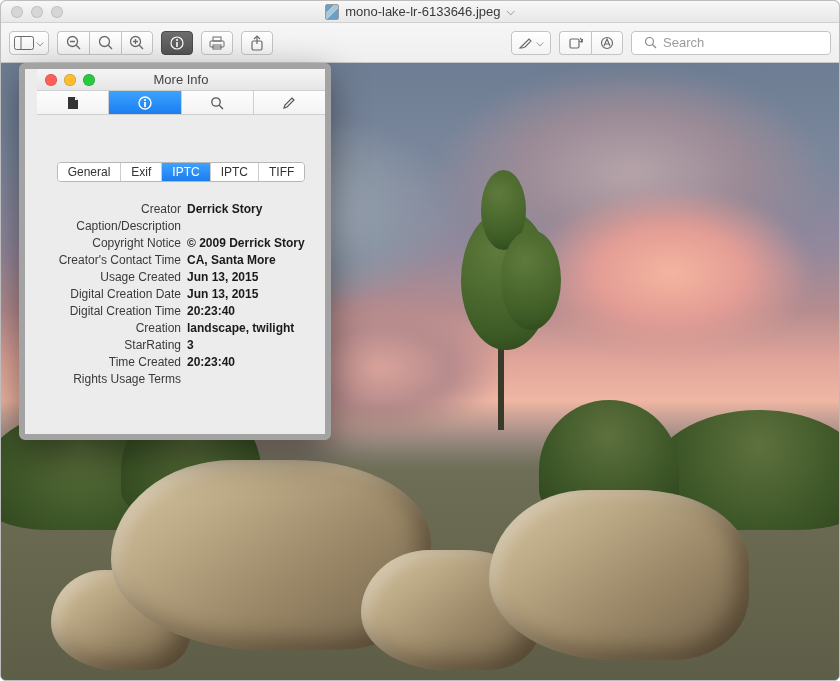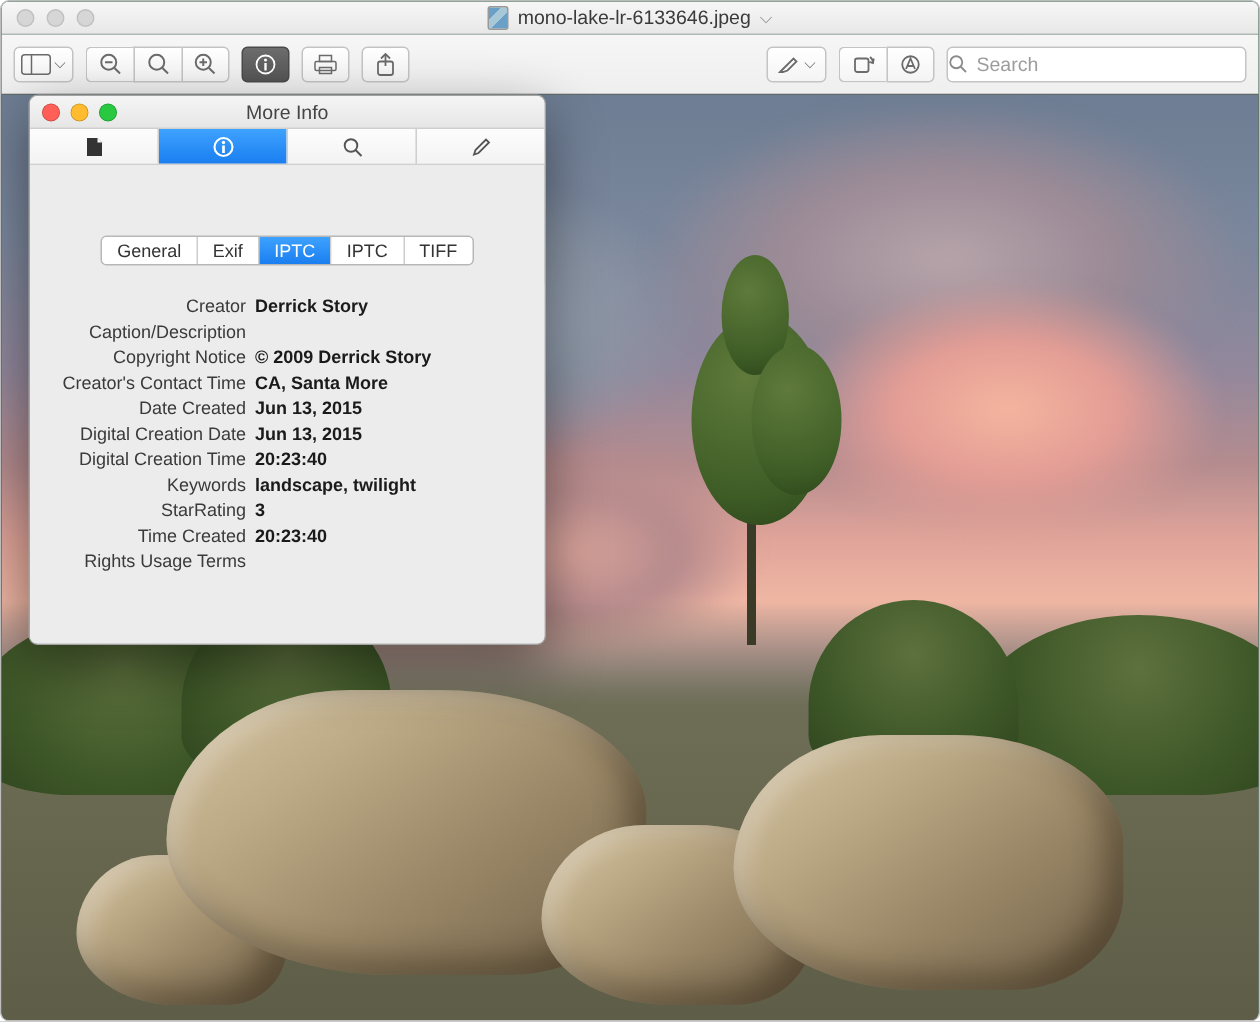--- a/index.html
+++ b/index.html
@@ -1,21 +1,21 @@
 <!DOCTYPE html>
 <html><head>
 <meta charset="utf-8">
 <style>
   * { box-sizing: border-box; margin: 0; padding: 0; }
   html, body { width: 840px; height: 681px; font-family: -apple-system, "Helvetica Neue", Helvetica, Arial, sans-serif; font-size: 13px; color: #000; overflow: hidden; background:#fff; }
 
   
   .window {
     width: 840px; height: 681px;
-    background: #14532d;
+    background: #737373;
     border: 1px solid #bdbdbd;
     border-radius: 6px;
     display: flex; flex-direction: column;
     overflow: hidden;
     position: relative;
   }
   .titlebar {
     height: 22px;
     display: flex; align-items: center;
     background: linear-gradient(#f7f7f7,#e8e8e8);
@@ -52,21 +52,21 @@
   .tbtn { width: 32px; }
   .tbtn-wide { width: 40px; }
   .tgrp { display: flex; }
   .tgrp .tbtn { border-radius: 0; border-right: none; }
   .tgrp .tbtn:first-child { border-radius: 4px 0 0 4px; }
   .tgrp .tbtn:last-child { border-radius: 0 4px 4px 0; border-right: 1px solid #c4c4c4; }
   .spacer { flex: 1; }
   .search-field {
     height: 24px; width: 200px;
     background: #fff; border: 1px solid #c4c4c4; border-radius: 4px;
-    display: flex; align-items: center; padding: 0 0; gap: 6px;
+    display: flex; align-items: center; padding: 0 12px; gap: 6px;
     color: #9c9c9c; font-size: 13px;
   }
   .search-field .mag { font-size: 13px; color: #8a8a8a; }
 
   
   .viewer {
     flex: 1; position: relative; overflow: hidden;
     background: #444;
   }
   .image-bg {
@@ -107,26 +107,27 @@
   .rock { position:absolute; background: linear-gradient(145deg, #d9c9a8 0%, #bca985 30%, #9b8868 60%, #706048 100%); border-radius: 40% 45% 30% 50% / 55% 45% 40% 50%; box-shadow: inset -12px -10px 22px rgba(40,30,15,0.45), inset 8px 6px 14px rgba(255,255,255,0.25);}
   .r1 { left: 80px; bottom: 30px; width: 320px; height: 190px; }
   .r2 { left: 330px; bottom: 10px; width: 180px; height: 120px; }
   .r3 { right: 60px; bottom: 20px; width: 260px; height: 170px; }
   .r4 { left: 20px; bottom: 10px; width: 140px; height: 100px; }
 
   
   .panel {
     position: absolute;
     left: 18px; top: 62px;
-    width: 345px;
+    width: 312px;
     background: #ececec;
-    border: 1px solid #a3a3a3;
+    border: 6px solid #a3a3a3;
     border-radius: 6px;
     box-shadow: 0 14px 38px rgba(0,0,0,0.45);
     overflow: hidden;
+    padding-left: 12px;
   }
   .panel-titlebar {
     height: 22px;
     background: linear-gradient(#f5f5f5,#e6e6e6);
     display: flex; align-items: center;
     border-bottom: 1px solid #cfcfcf;
     position: relative;
   }
   .panel-tl { position:absolute; left: 8px; display:flex; gap:7px;}
   .ptl { width:12px; height:12px; border-radius:50%; box-shadow: inset 0 0 0 0.5px rgba(0,0,0,0.25);}
@@ -347,33 +348,33 @@
         </div>
       <div class="kv">
           <div class="k">Copyright Notice</div>
           <div class="v">© 2009 Derrick Story</div>
         </div>
       <div class="kv">
           <div class="k">Creator's Contact Time</div>
           <div class="v">CA, Santa More</div>
         </div>
       <div class="kv">
-          <div class="k">Date Created</div>
+          <div class="k">Usage Created</div>
           <div class="v">Jun 13, 2015</div>
         </div>
       <div class="kv">
           <div class="k">Digital Creation Date</div>
           <div class="v">Jun 13, 2015</div>
         </div>
       <div class="kv">
           <div class="k">Digital Creation Time</div>
           <div class="v">20:23:40</div>
         </div>
       <div class="kv">
-          <div class="k">Keywords</div>
+          <div class="k">Creation</div>
           <div class="v">landscape, twilight</div>
         </div>
       <div class="kv">
           <div class="k">StarRating</div>
           <div class="v">3</div>
         </div>
       <div class="kv">
           <div class="k">Time Created</div>
           <div class="v">20:23:40</div>
         </div>

